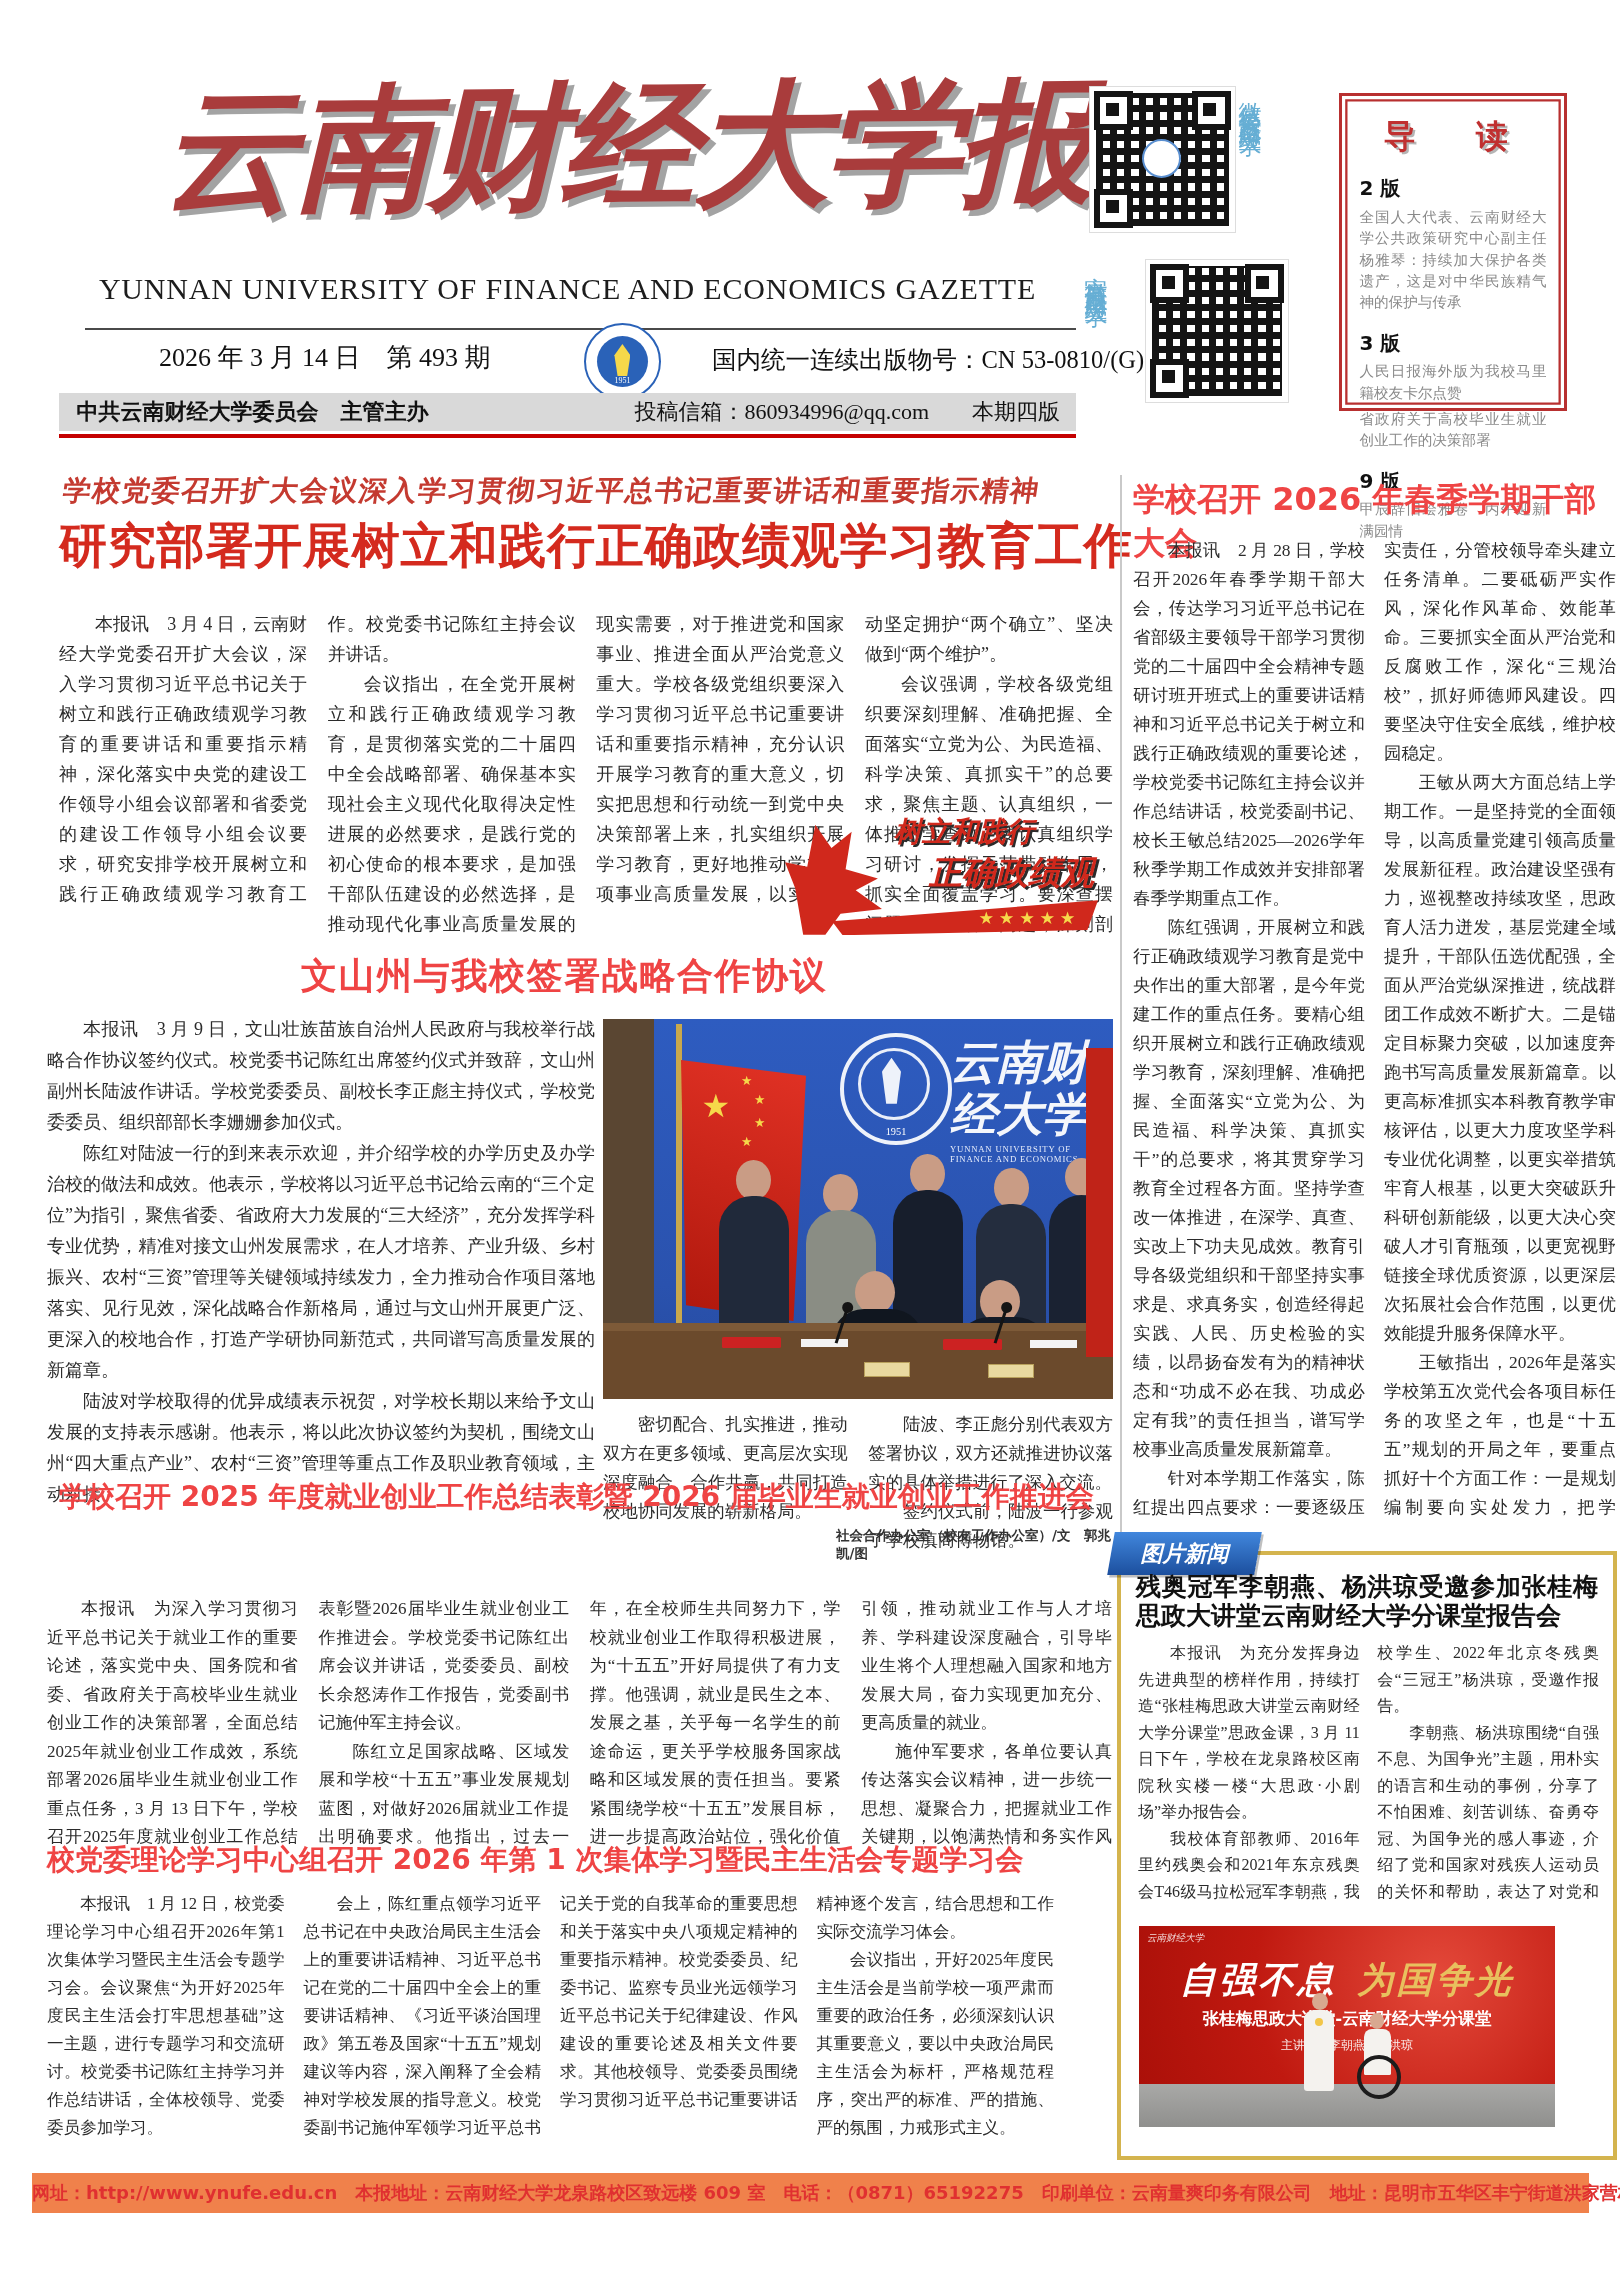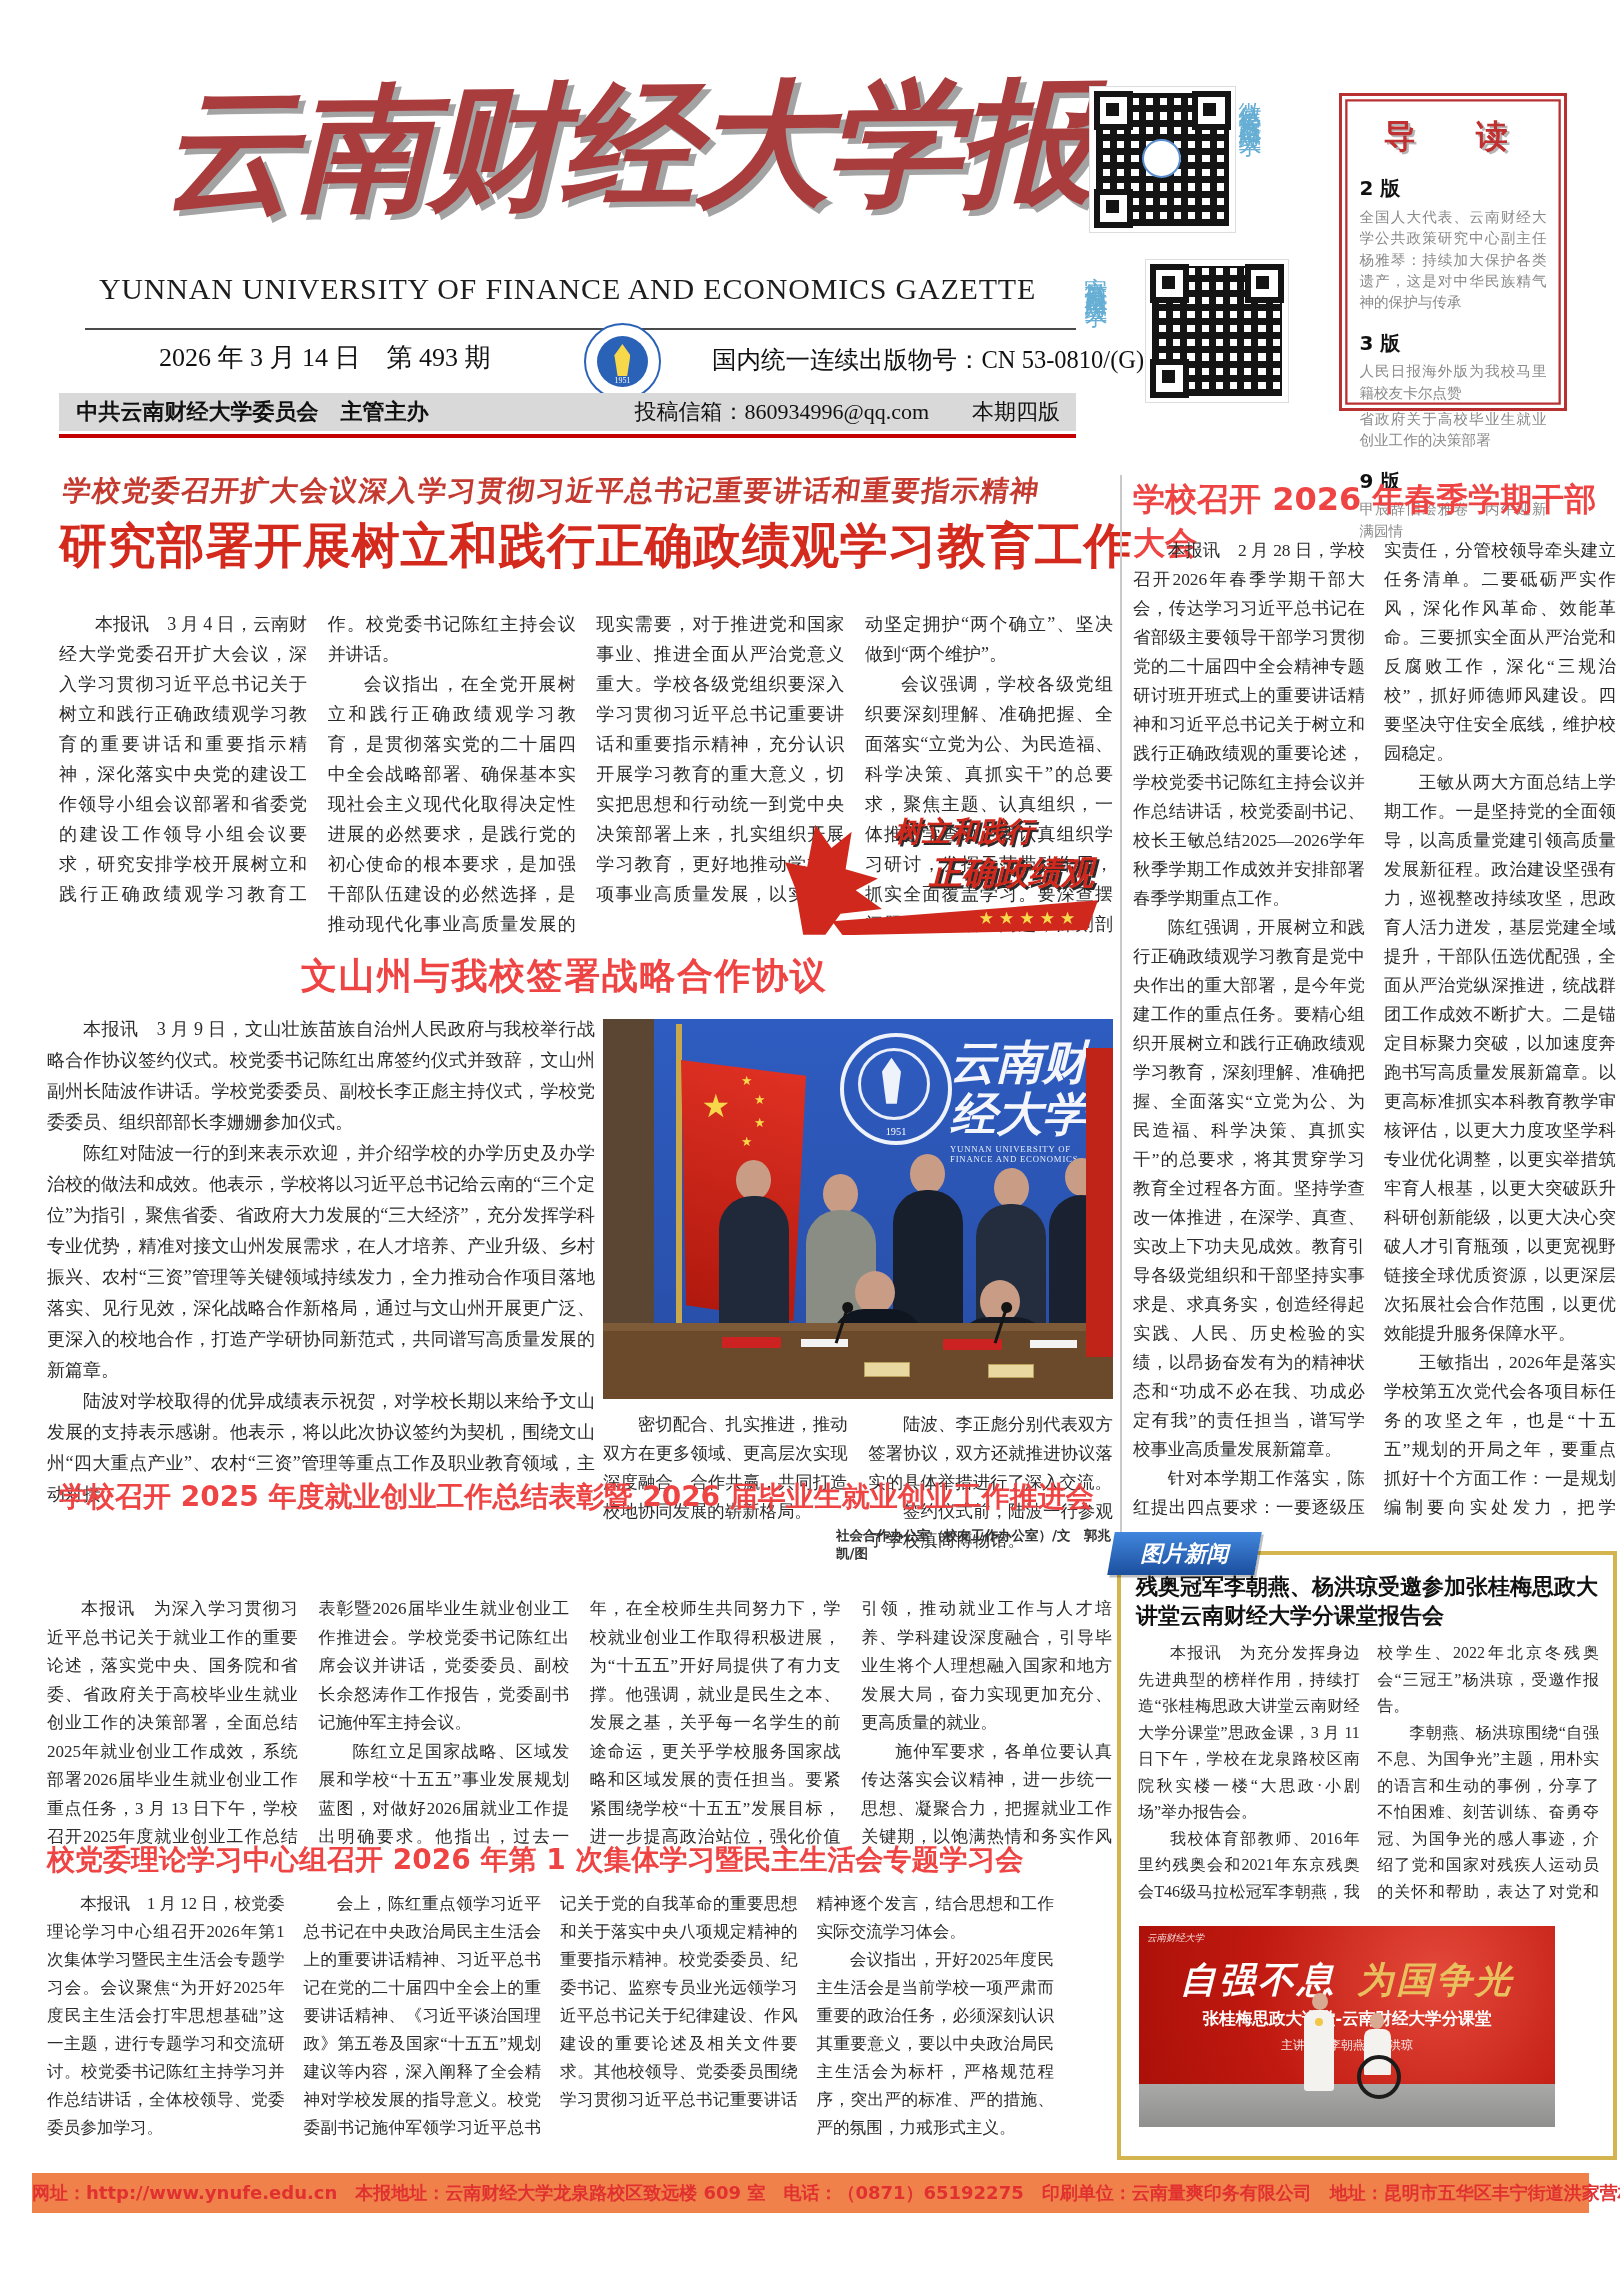--- a/index.html
+++ b/index.html
@@ -107,21 +107,21 @@
   .p1-mic{position:absolute;width:3.2px;height:35px;background:#141414;transform:rotate(18deg);}
   .p1-mic::after{content:"";position:absolute;top:-8px;left:-4px;width:11px;height:11px;border-radius:50%;background:#141414;}
   .p1-plate{position:absolute;background:#e9d9a0;width:44px;height:12.7px;border:0.8px solid #b9a15c;}
   .p1-rflag{position:absolute;right:0;top:28.5px;width:27px;height:309px;background:#c02318;}
   
   .picbox{left:1117px;top:1551px;width:500px;height:609px;border:4px solid #d4b44e;box-sizing:border-box;background:#fff;}
   .badge{left:1111px;top:1532px;width:147px;height:43px;background:linear-gradient(180deg,#4187dd,#1c4f9e);
       transform:skewX(-10deg);box-shadow:2.4px 2.4px 0 rgba(0,0,0,.25);}
   .badge span{display:block;transform:skewX(10deg);color:#fff;font-size:22px;font-weight:bold;font-style:italic;
       text-align:center;line-height:43px;font-family:"DejaVu Sans",sans-serif;}
-  .pic-title{left:1136px;top:1573px;width:462px;font-size:22px;line-height:28.5px;font-weight:bold;color:#111;
+  .pic-title{left:1136px;top:1573px;width:462px;font-size:25px;line-height:28.5px;font-weight:bold;color:#111;
       text-align:justify;font-family:"DejaVu Sans",sans-serif;}
   .a-pic{left:1138px;top:1640px;width:461px;height:279px;column-count:2;column-gap:17.4px;
       font-size:16px;line-height:26.5px;}
   
   .photo2{left:1139px;top:1926px;width:416px;height:201px;overflow:hidden;
       background:radial-gradient(circle at 72% 26%,#e4493a 0%,#c01910 55%,#a80f08 100%);}
   .p2-corner{position:absolute;left:8px;top:6.3px;color:rgba(255,255,255,.85);font-size:9.5px;font-style:italic;}
   .p2-t1{position:absolute;left:0;top:30px;width:100%;text-align:center;font-size:36px;font-weight:900;
       font-style:italic;font-family:"DejaVu Sans",sans-serif;letter-spacing:3.2px;}
   .p2-t1 .w{color:#ffffff;} .p2-t1 .g{color:#e8c05e;margin-left:20.6px;}

